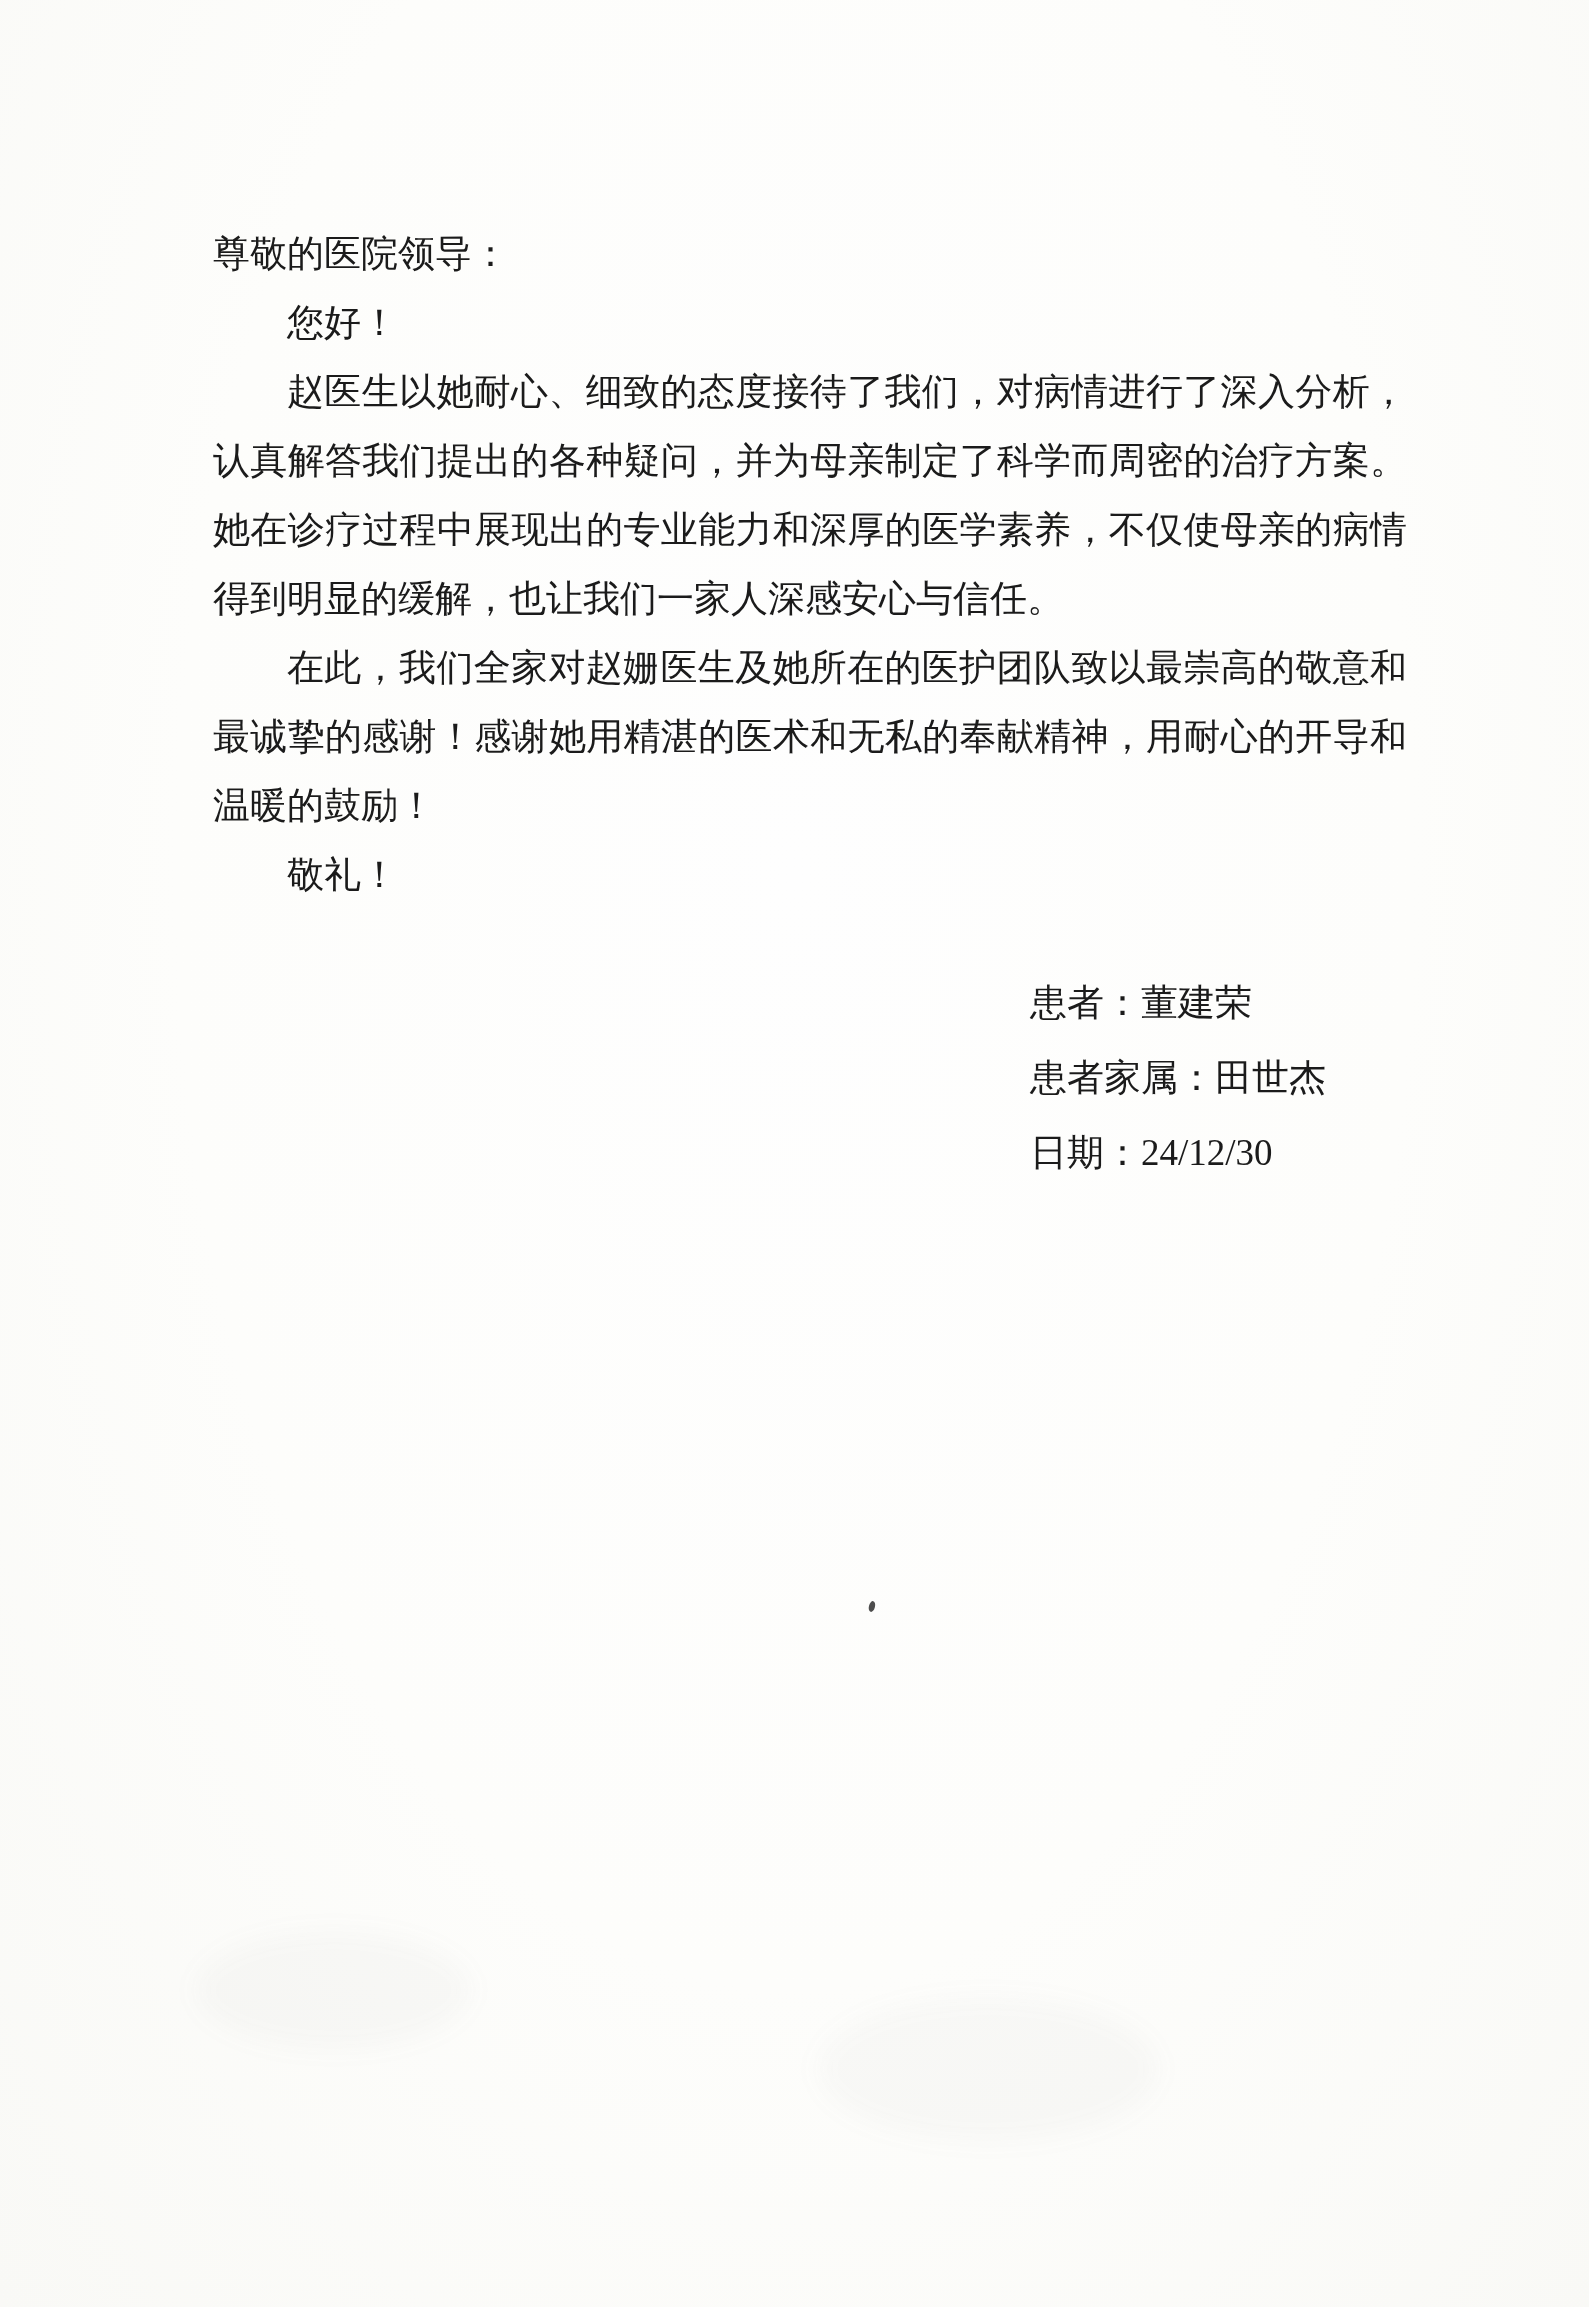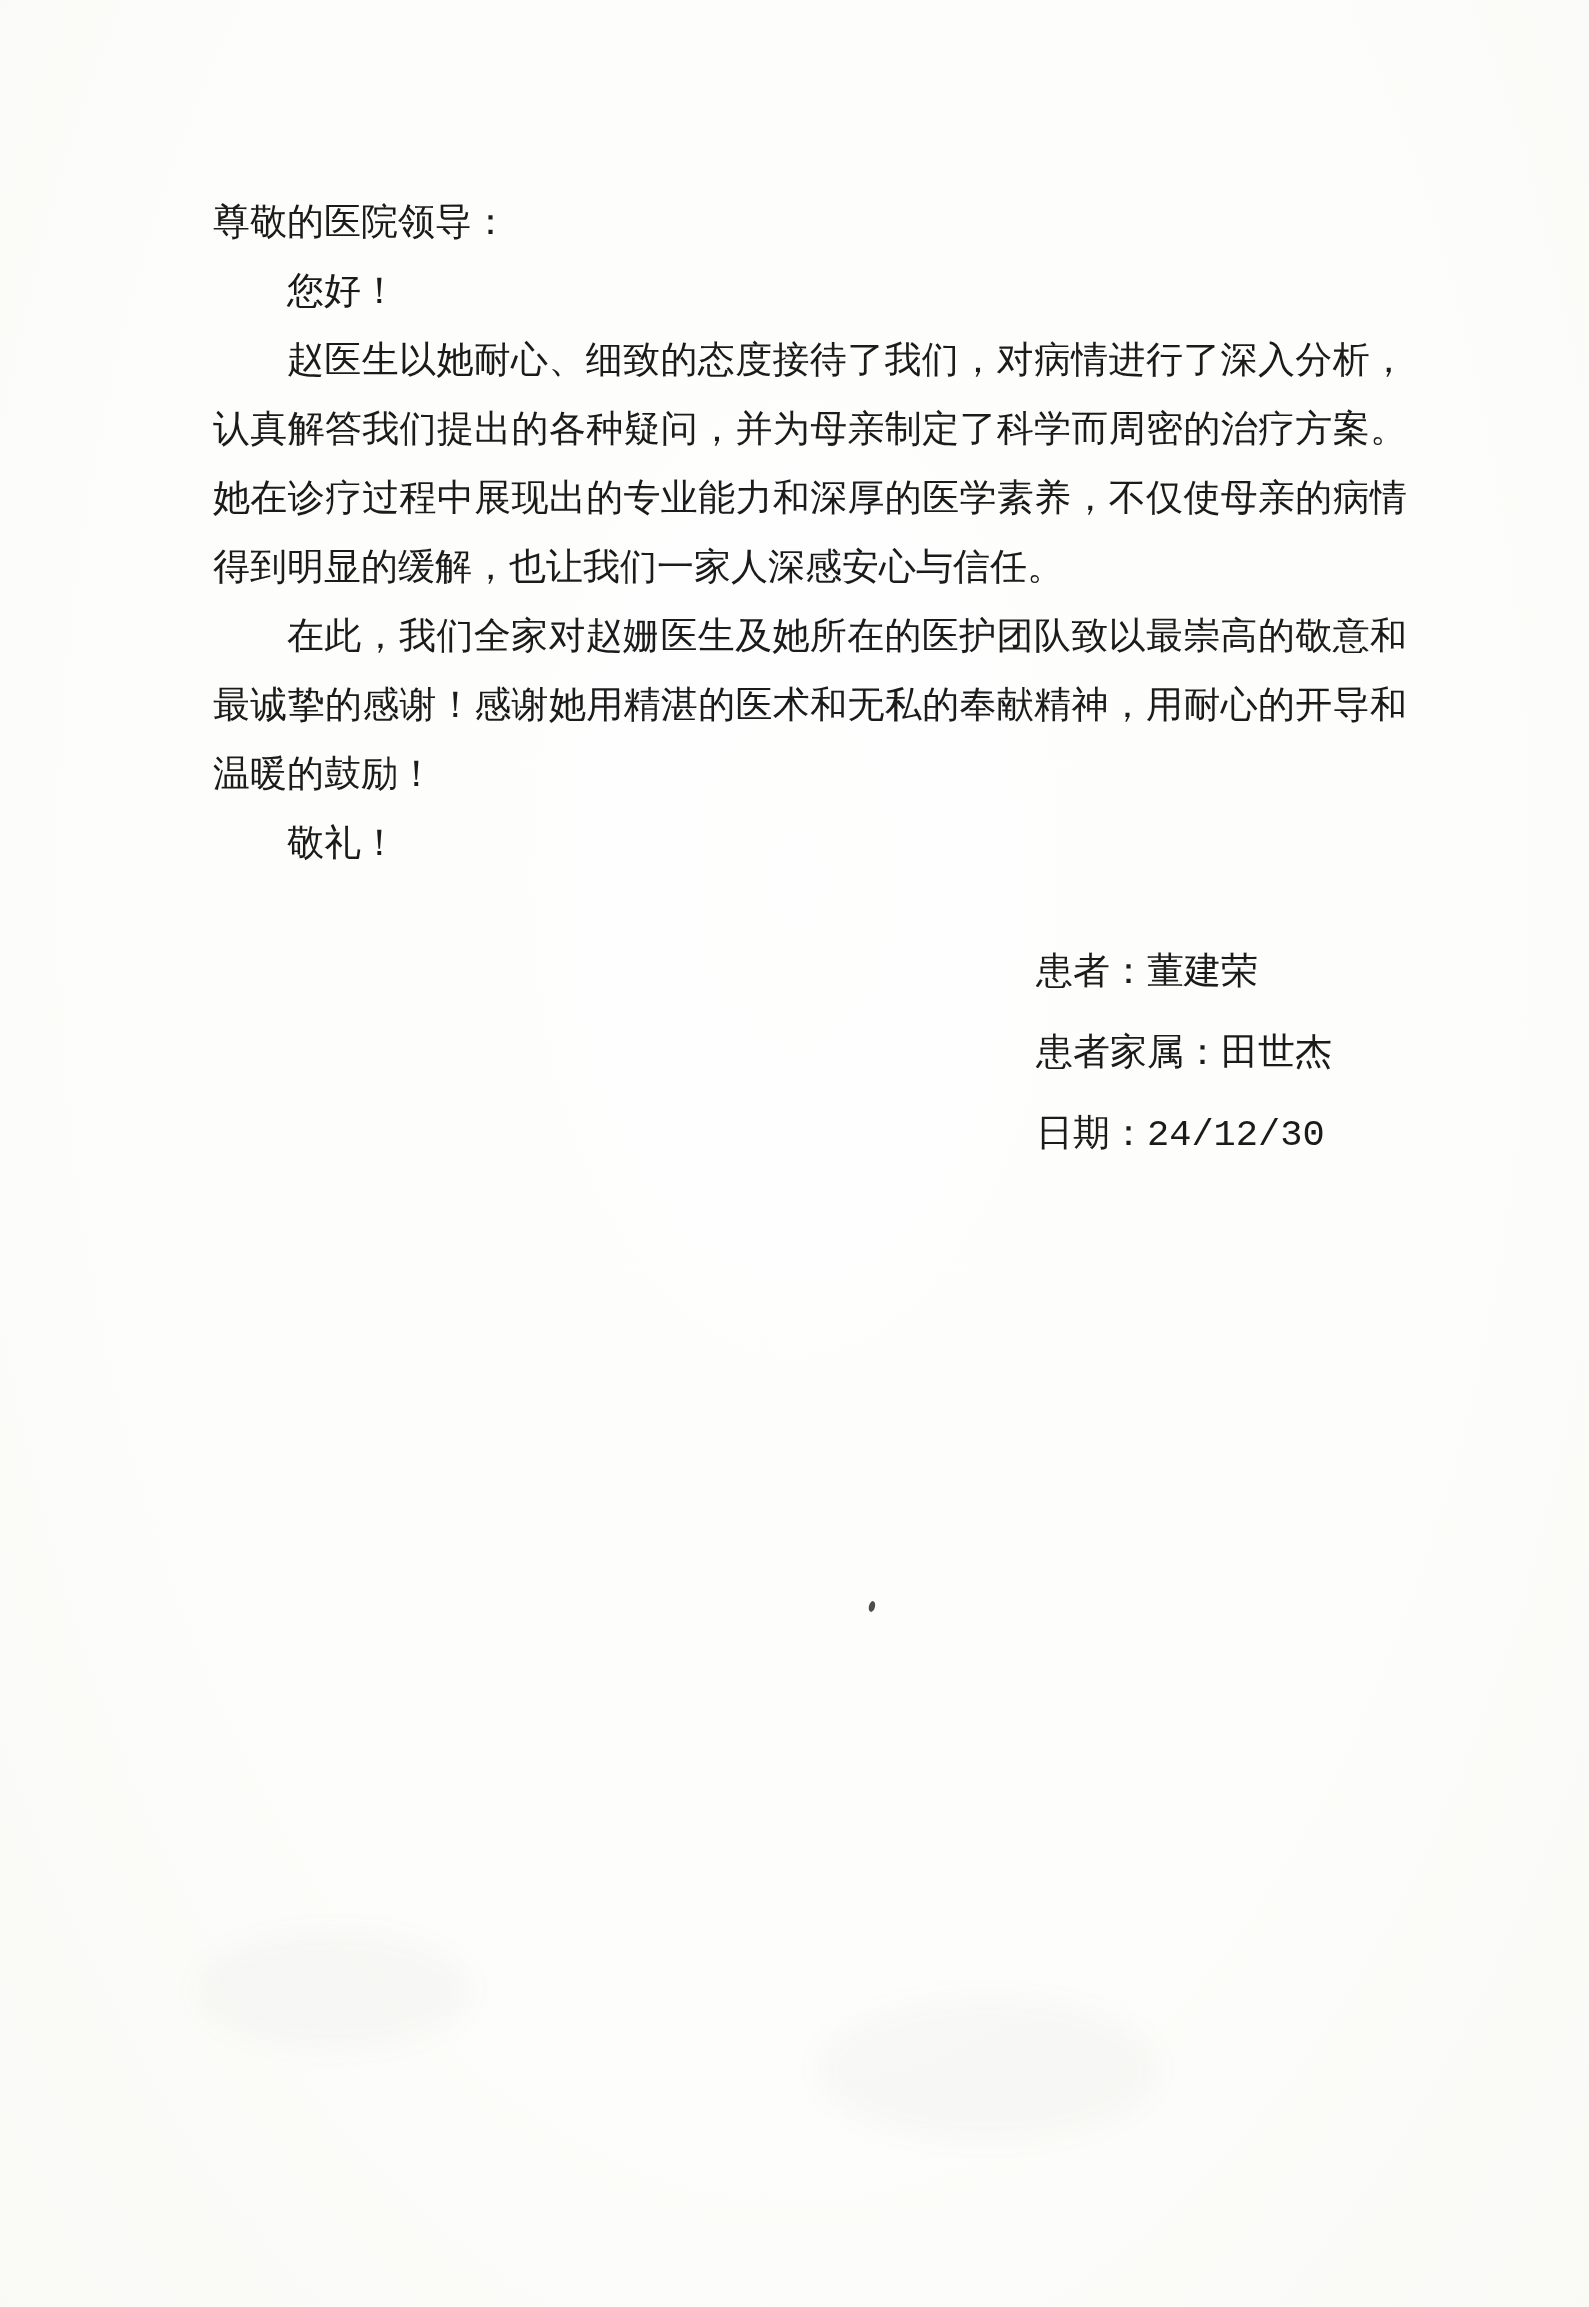--- a/index.html
+++ b/index.html
@@ -12,23 +12,22 @@
     margin: 0 auto;
     background: radial-gradient(ellipse at 50% 38%, #fefefe 0%, #fdfdfb 55%, #f9f9f6 100%);
     color: #1b1b1b;
     font-family: "Liberation Serif", serif;
     overflow: hidden;
   }
 
   .content {
     position: absolute;
     left: 213px;
-    top: 190px;
+    top: 219px;
     width: 1194px;
-    font-family: Liberation Mono, monospace;
   }
 
   .content p {
     margin: 0;
     font-size: 37px;
     line-height: 69px;
     letter-spacing: 0;
   }
 
   .para {
@@ -37,21 +36,21 @@
   }
 
   .indent { text-indent: 2em; }
 
   .signature {
     margin-left: 817px;
     margin-top: 56px;
   }
 
   .signature p {
-    margin: 6px;
+    margin: 0;
     font-size: 37px;
     line-height: 75px;
     white-space: nowrap;
   }
 
   .speck {
     position: absolute;
     left: 869px;
     top: 1601px;
     width: 5.9px;

